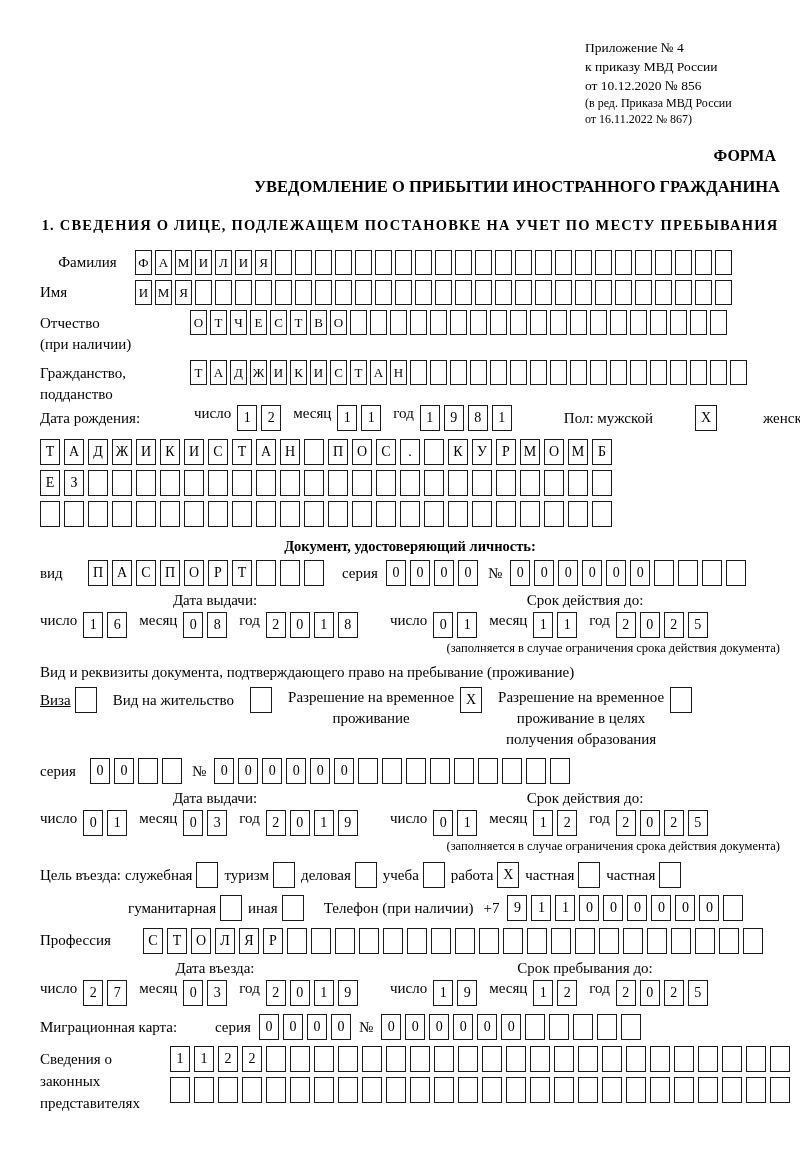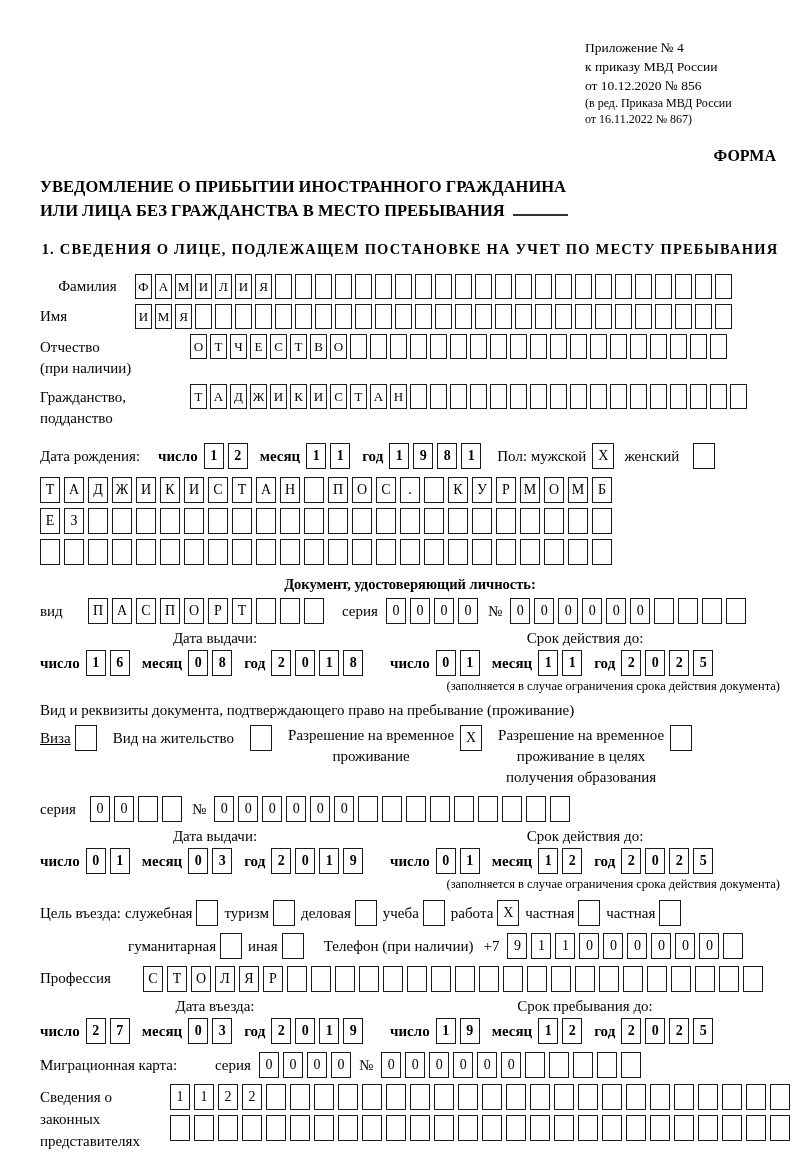--- a/index.html
+++ b/index.html
@@ -6,41 +6,41 @@
   body{font-family:"Liberation Serif","DejaVu Serif",serif;color:#000;font-size:15px;}
   .page{padding:38px 20px 0 40px;width:740px;box-sizing:content-box;}
 
   
   .hdr{margin-left:545px;width:225px;}
   .hdr .l{font-size:13.5px;line-height:19px;}
   .hdr .s{font-size:12px;line-height:16px;}
   .forma{font-weight:bold;font-size:16px;text-align:right;margin-top:20px;padding-right:4px;}
 
   
-  .title{text-align:left;font-weight:bold;font-size:16.5px;line-height:24px;margin-top:10px;}
+  .title{text-align:right;font-weight:bold;font-size:16.5px;line-height:24px;margin-top:10px;}
   .blankline{display:inline-block;width:55px;border-bottom:2px solid #333;height:14px;margin-left:8px;}
   .sec{font-weight:bold;font-size:14.5px;letter-spacing:1.2px;text-align:center;margin-top:18px;}
 
   
   .row{display:flex;align-items:flex-start;margin-top:5px;}
   .lbl{flex:none;padding-top:4px;}
   .lbl2{line-height:21px;padding-top:3px;}
   .cells{display:flex;flex:none;}
   .cell{box-sizing:border-box;flex:none;width:20px;height:26px;border:1.6px solid #1b1b1b;
         margin-right:4px;display:flex;align-items:center;justify-content:center;font-size:14px;}
   .cells.sm .cell{width:17px;height:25px;margin-right:3px;font-size:13px;}
   .cb{box-sizing:border-box;display:inline-flex;flex:none;width:22px;height:26px;border:1.6px solid #1b1b1b;
       align-items:center;justify-content:center;font-size:14px;margin:0 6px;}
 
   
   .daterow{display:flex;margin-top:6px;}
   .dcol-l{width:350px;flex:none;}
   .dcol-r{width:390px;flex:none;}
   .dghead{text-align:center;font-size:15px;margin-bottom:3px;}
-  .dg{display:flex;align-items:center;font-weight:bold;}
+  .dg{display:flex;}
   .dg .dlabel{margin-right:6px;}
   .dg .cells{margin-right:8px;}
   .note{font-size:12.5px;text-align:right;margin-top:3px;}
 
   .center-head{text-align:center;font-weight:bold;font-size:14.5px;margin-top:6px;}
 
   
   .resline{margin-top:8px;font-size:15px;}
   .opts{display:flex;align-items:flex-start;margin-top:6px;}
   .optlines{text-align:center;line-height:21px;}
@@ -60,21 +60,20 @@
     <div class="l">Приложение № 4</div>
     <div class="l">к приказу МВД России</div>
     <div class="l">от 10.12.2020 № 856</div>
     <div class="s">(в ред. Приказа МВД России</div>
     <div class="s">от 16.11.2022 № 867)</div>
   </div>
   <div class="forma">ФОРМА</div>
 
   <div class="title">
     <div>УВЕДОМЛЕНИЕ О ПРИБЫТИИ ИНОСТРАННОГО ГРАЖДАНИНА</div>
-    <div><span>ИЛИ ЛИЦА БЕЗ ГРАЖДАНСТВА В МЕСТО ПРЕБЫВАНИЯ</span><span class="blankline"></span></div>
   </div>
 
   <div class="sec">1. СВЕДЕНИЯ О ЛИЦЕ, ПОДЛЕЖАЩЕМ ПОСТАНОВКЕ НА УЧЕТ ПО МЕСТУ ПРЕБЫВАНИЯ</div>
 
   <div class="row" style="margin-top:16px;">
     <span class="lbl" style="width:95px;text-align:center;">Фамилия</span>
     <span class="cells sm">
         <span class="cell">Ф</span>
         <span class="cell">А</span>
         <span class="cell">М</span>
@@ -209,21 +208,21 @@
         <span class="cell"></span>
         <span class="cell"></span>
         <span class="cell"></span>
         <span class="cell"></span>
         <span class="cell"></span>
         <span class="cell"></span>
         <span class="cell"></span>
       </span>
   </div>
 
-  <div class="row" style="align-items:center;margin-top:14px;">
+  <div class="row" style="align-items:center;margin-top:0;gap:36px;">
     <span style="width:118px;flex:none;">Дата рождения:</span>
     <span class="dg">
       <span class="dlabel">число</span>
       <span class="cells">
           <span class="cell">1</span>
           <span class="cell">2</span>
         </span>
       <span class="dlabel">месяц</span>
       <span class="cells">
           <span class="cell">1</span>

